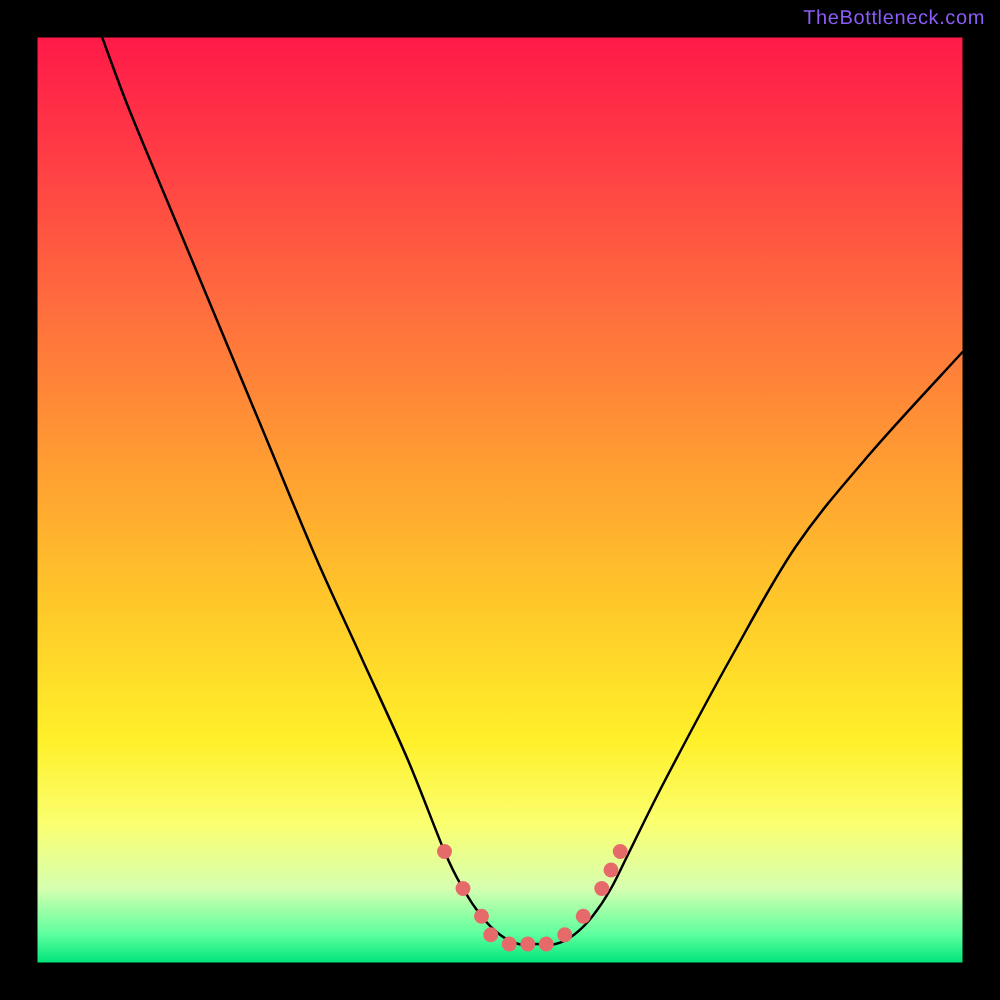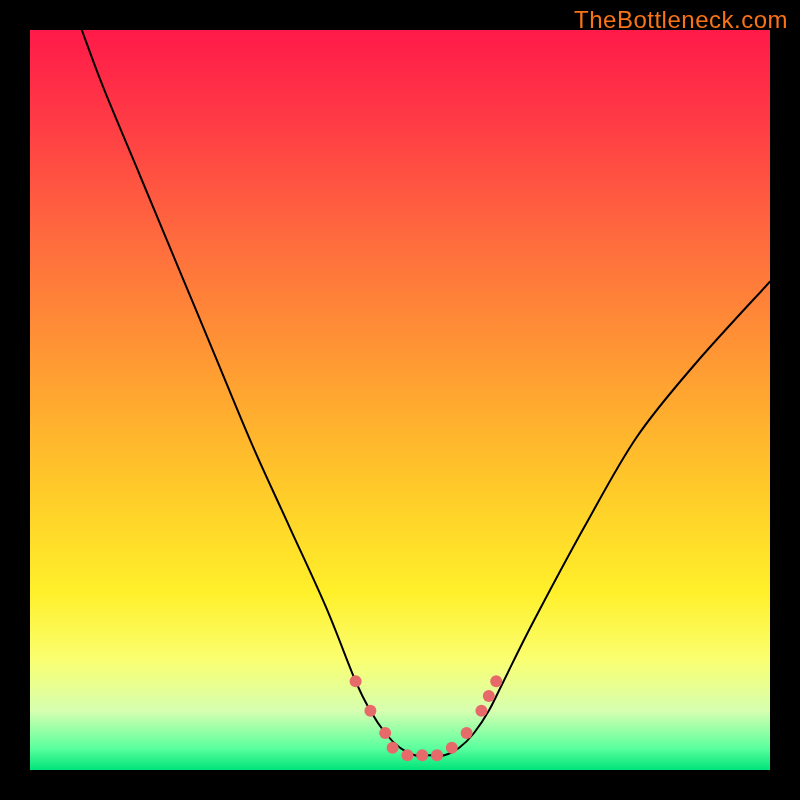--- a/index.html
+++ b/index.html
@@ -37,22 +37,22 @@
       #fbff70 85%,
       #d6ffb0 92%,
       #5cff9e 97%,
       #00e47a 100%
     );
   }
   .watermark {
     position: absolute;
     top: 6px;
     right: 12px;
-    color: #f97316;
-    font-size: 24px;
+    color: #8b5cf6;
+    font-size: 16px;
     font-weight: 500;
     letter-spacing: 0.5px;
     user-select: none;
   }
   svg.curve {
     position: absolute;
     left: 0;
     top: 0;
     width: 740px;
     height: 740px;

